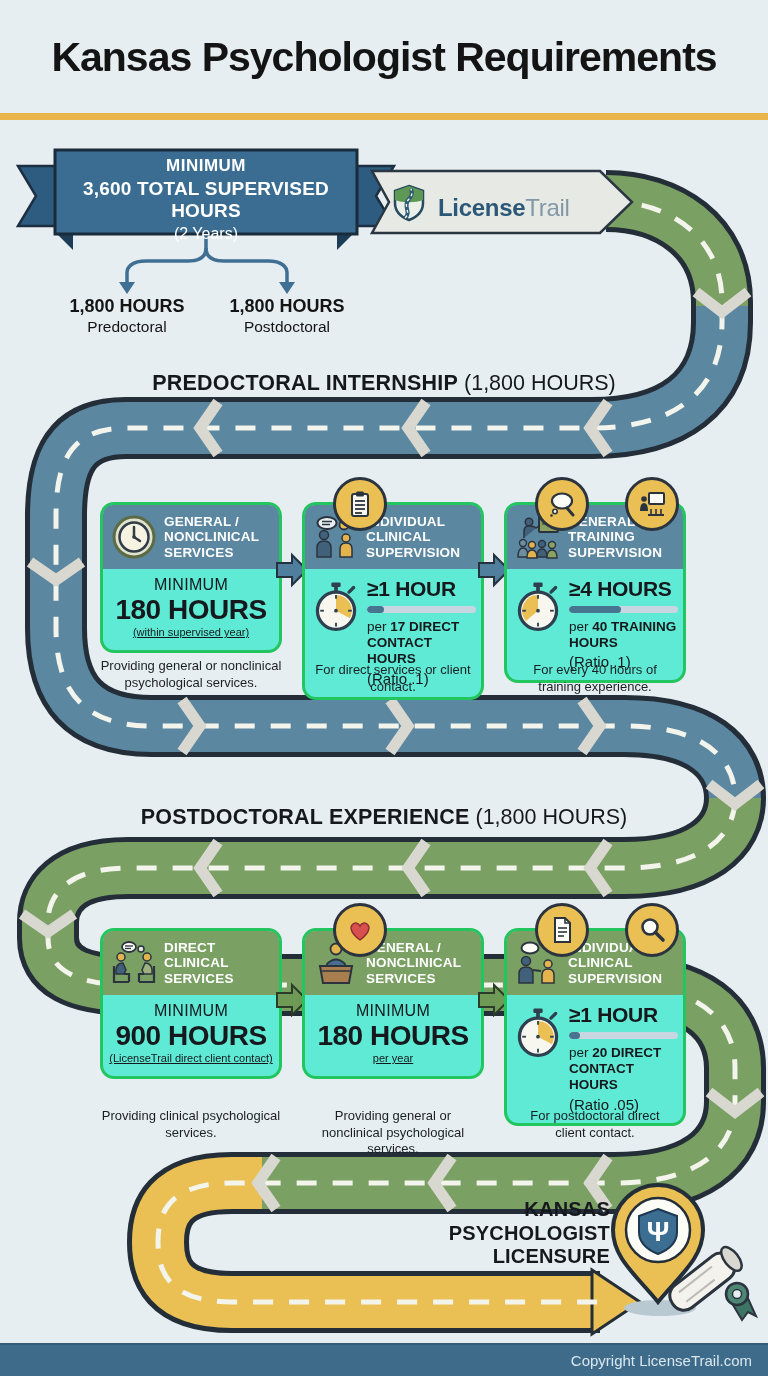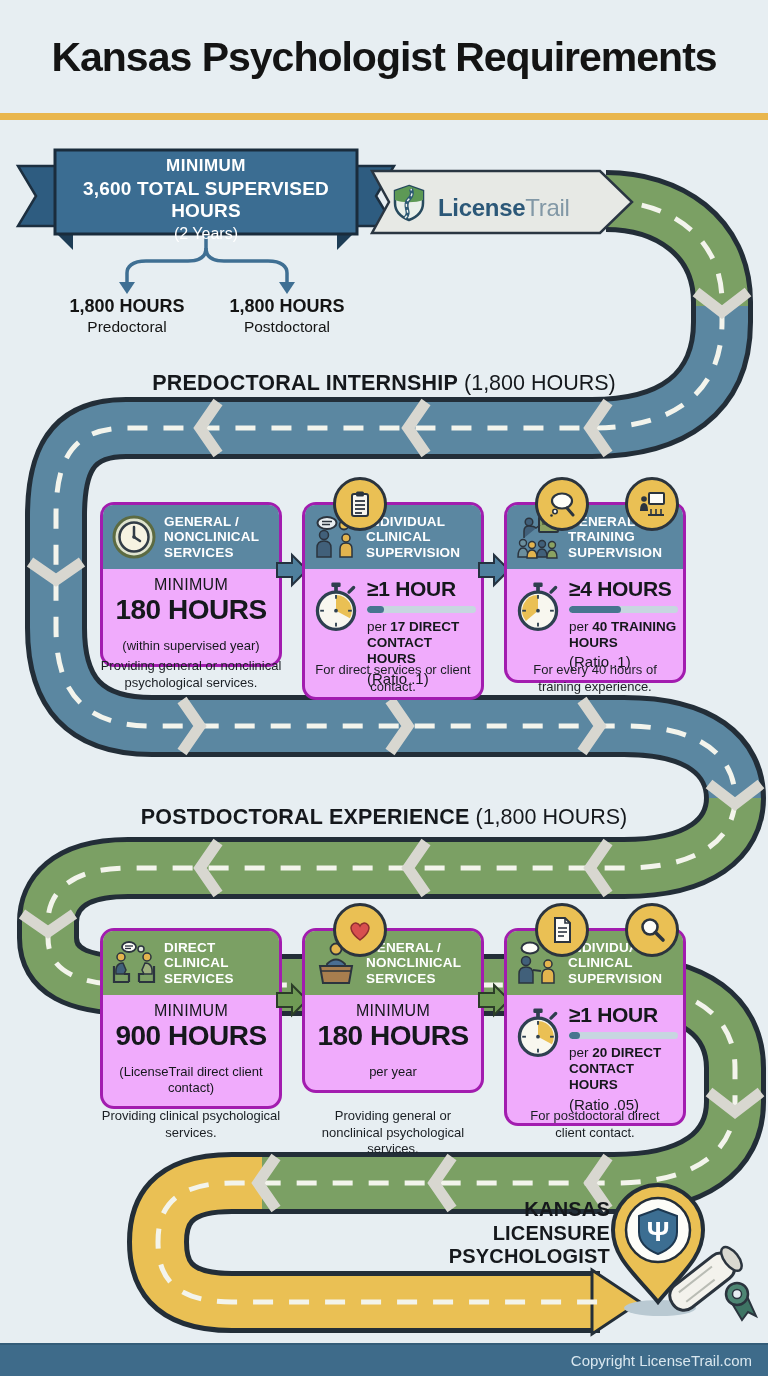--- a/index.html
+++ b/index.html
@@ -19,30 +19,30 @@
   .logo-name{font-size:24px;font-weight:700;color:#2c5878;letter-spacing:-.3px;}
   .logo-name .lt2{font-weight:400;color:#8298a6;}
   
   .split-label{top:296px;width:160px;text-align:center;color:#141414;z-index:5;}
   .split-label .hrs{font-size:18px;font-weight:700;}
   .split-label .lbl{font-size:15.5px;margin-top:1px;}
   
   .sec-heading{left:0;width:768px;text-align:center;font-size:21.5px;color:#15181c;z-index:5;}
   .sec-heading b{font-weight:700;letter-spacing:.2px;}
   
-  .card{width:182px;border:3px solid #a21caf;border-radius:14px;background:#f0abfc;z-index:4;}
+  .card{width:182px;border:3px solid #22c55e;border-radius:14px;background:#5eead4;z-index:4;}
   .card-header{display:flex;align-items:center;gap:7px;padding:9px 6px 9px 8px;border-radius:10px 10px 0 0;color:#fff;min-height:64px;}
   .card-header.hblue{background:#5b87a1;}
   .card-header.hgreen{background:#7ba064;}
   .htitle{font-weight:700;font-size:13.5px;line-height:1.13;letter-spacing:.2px;}
   .hicon{flex:none;width:46px;height:46px;}
   .card-body{padding:7px 6px 10px;text-align:center;color:#15181c;}
   .b-min{font-size:16px;letter-spacing:.3px;}
   .b-val{font-size:28px;font-weight:700;letter-spacing:-.5px;line-height:1.05;margin-top:1px;}
-  .b-sub{font-size:13px;margin-top:14px;line-height:1.2;}
+  .b-sub{font-size:11px;margin-top:2px;line-height:1.2;text-decoration:underline;}
   .ratio-body{display:flex;text-align:left;gap:6px;padding:8px 5px 10px 6px;color:#15181c;}
   .swatch{flex:none;width:50px;padding-top:4px;}
   .r-col{flex:1;}
   .r-val{font-size:21px;font-weight:700;letter-spacing:-.3px;}
   .r-bar{height:7px;border-radius:4px;background:#c7d6e0;margin:5px 0 6px;overflow:hidden;}
   .r-fill{height:100%;background:#47758f;border-radius:4px;}
   .r-per{font-size:13.5px;line-height:1.2;}
   .r-per b{font-weight:700;}
   .r-ratio{font-size:15px;margin-top:2px;}
   .badge{position:absolute;width:54px;height:54px;border-radius:50%;background:#eac054;border:3px solid #2b343e;display:flex;align-items:center;justify-content:center;z-index:7;}
@@ -406,22 +406,22 @@
   <div class="badge" style="left:625px;top:903px;">
     <svg width="30" height="30" viewBox="0 0 30 30">
       <circle cx="13" cy="12" r="7.5" fill="#fdfdf8" stroke="#2b343e" stroke-width="2.6"></circle>
       <line x1="18.5" y1="17.5" x2="26" y2="25" stroke="#2b343e" stroke-width="3.6" stroke-linecap="round"></line>
     </svg>
   </div>
   <div class="caption" style="left:514px;top:1108px;width:162px;">For postdoctoral direct client contact.</div>
 
   <div class="abs finish-text">
     <div>KANSAS</div>
+    <div>PSYCHOLOGIST</div>
     <div>LICENSURE</div>
-    <div>PSYCHOLOGIST</div>
   </div>
 
   <svg class="abs" style="left:596px;top:1178px;z-index:6;" width="124" height="142" viewBox="0 0 124 142">
     <ellipse cx="64" cy="130" rx="36" ry="8" fill="#b9c9d2"></ellipse>
     <path d="M62 124 C40 97 17 80 17 52 A45 45 0 1 1 107 52 C107 80 84 97 62 124 Z" fill="#eac054" stroke="#232e38" stroke-width="4"></path>
     <circle cx="62" cy="52" r="32" fill="#fdfdf8" stroke="#232e38" stroke-width="2.5"></circle>
     <path d="M62 31 L81 38 V54 C81 65 72 72 62 76 C52 72 43 65 43 54 V38 Z" fill="#3c6e92" stroke="#1d3850" stroke-width="2"></path>
     <text x="62" y="63" text-anchor="middle" font-size="28" font-weight="bold" fill="#ffffff">Ψ</text>
   </svg>
 

